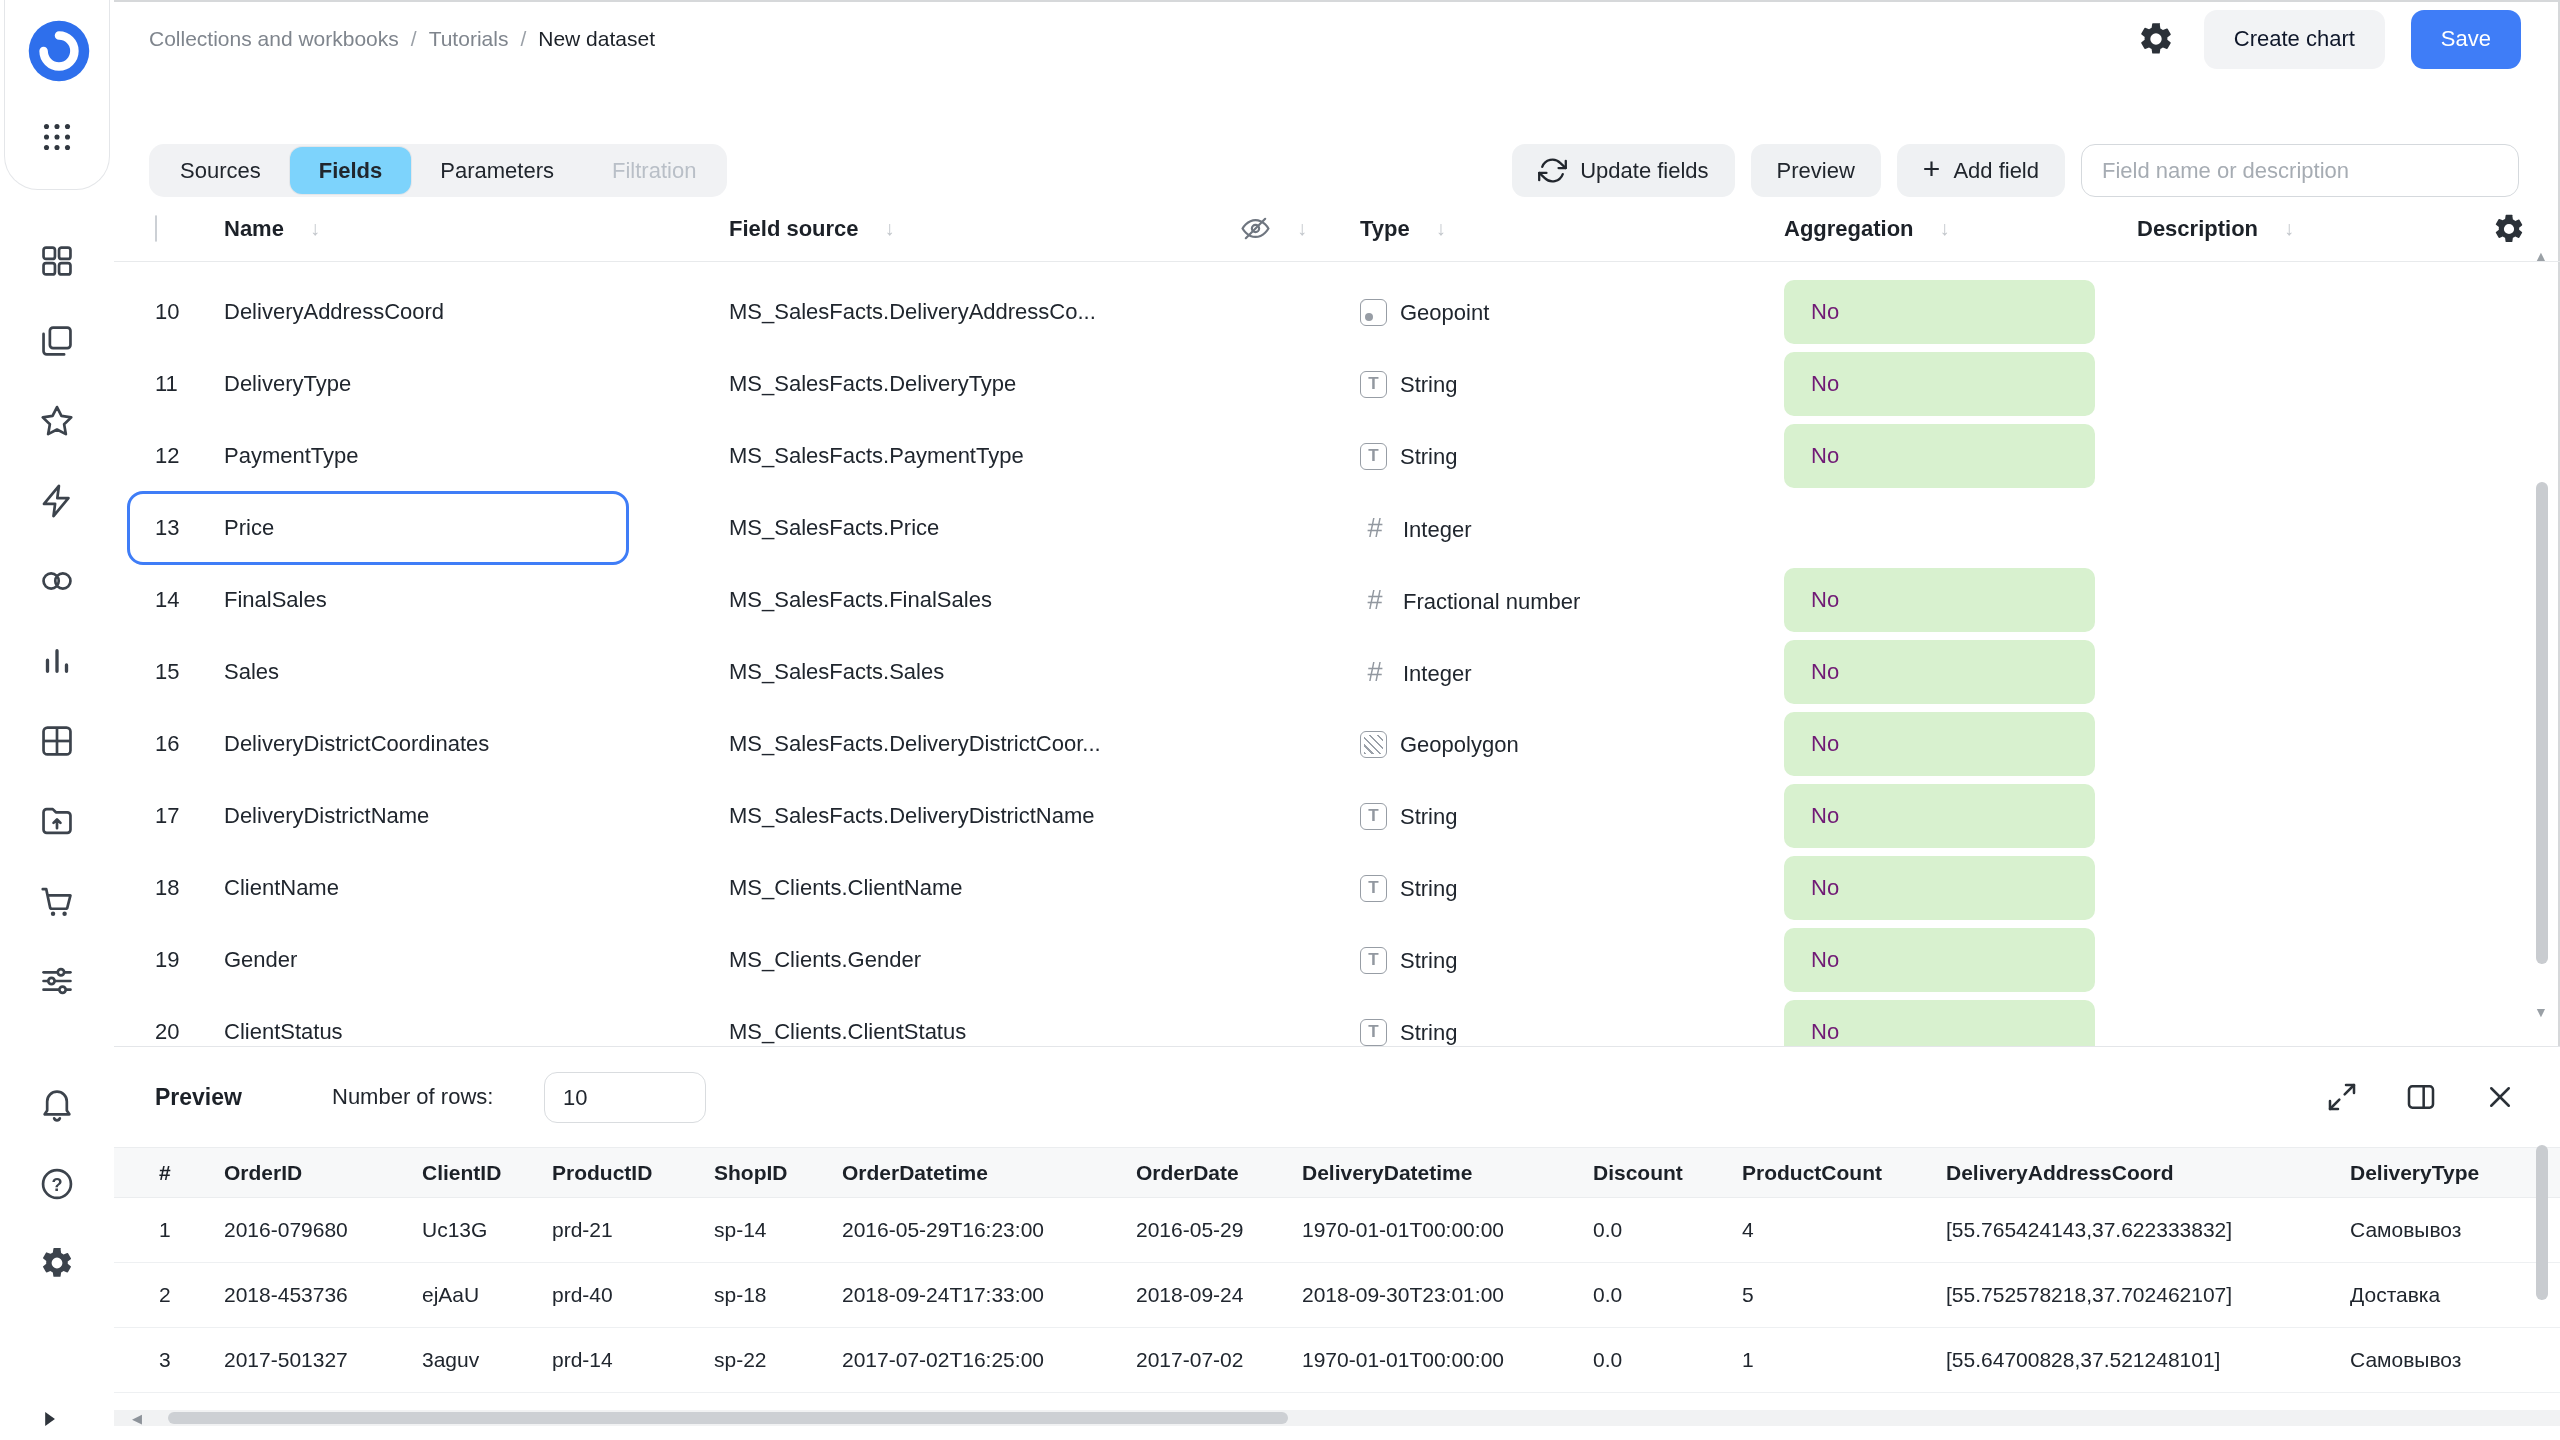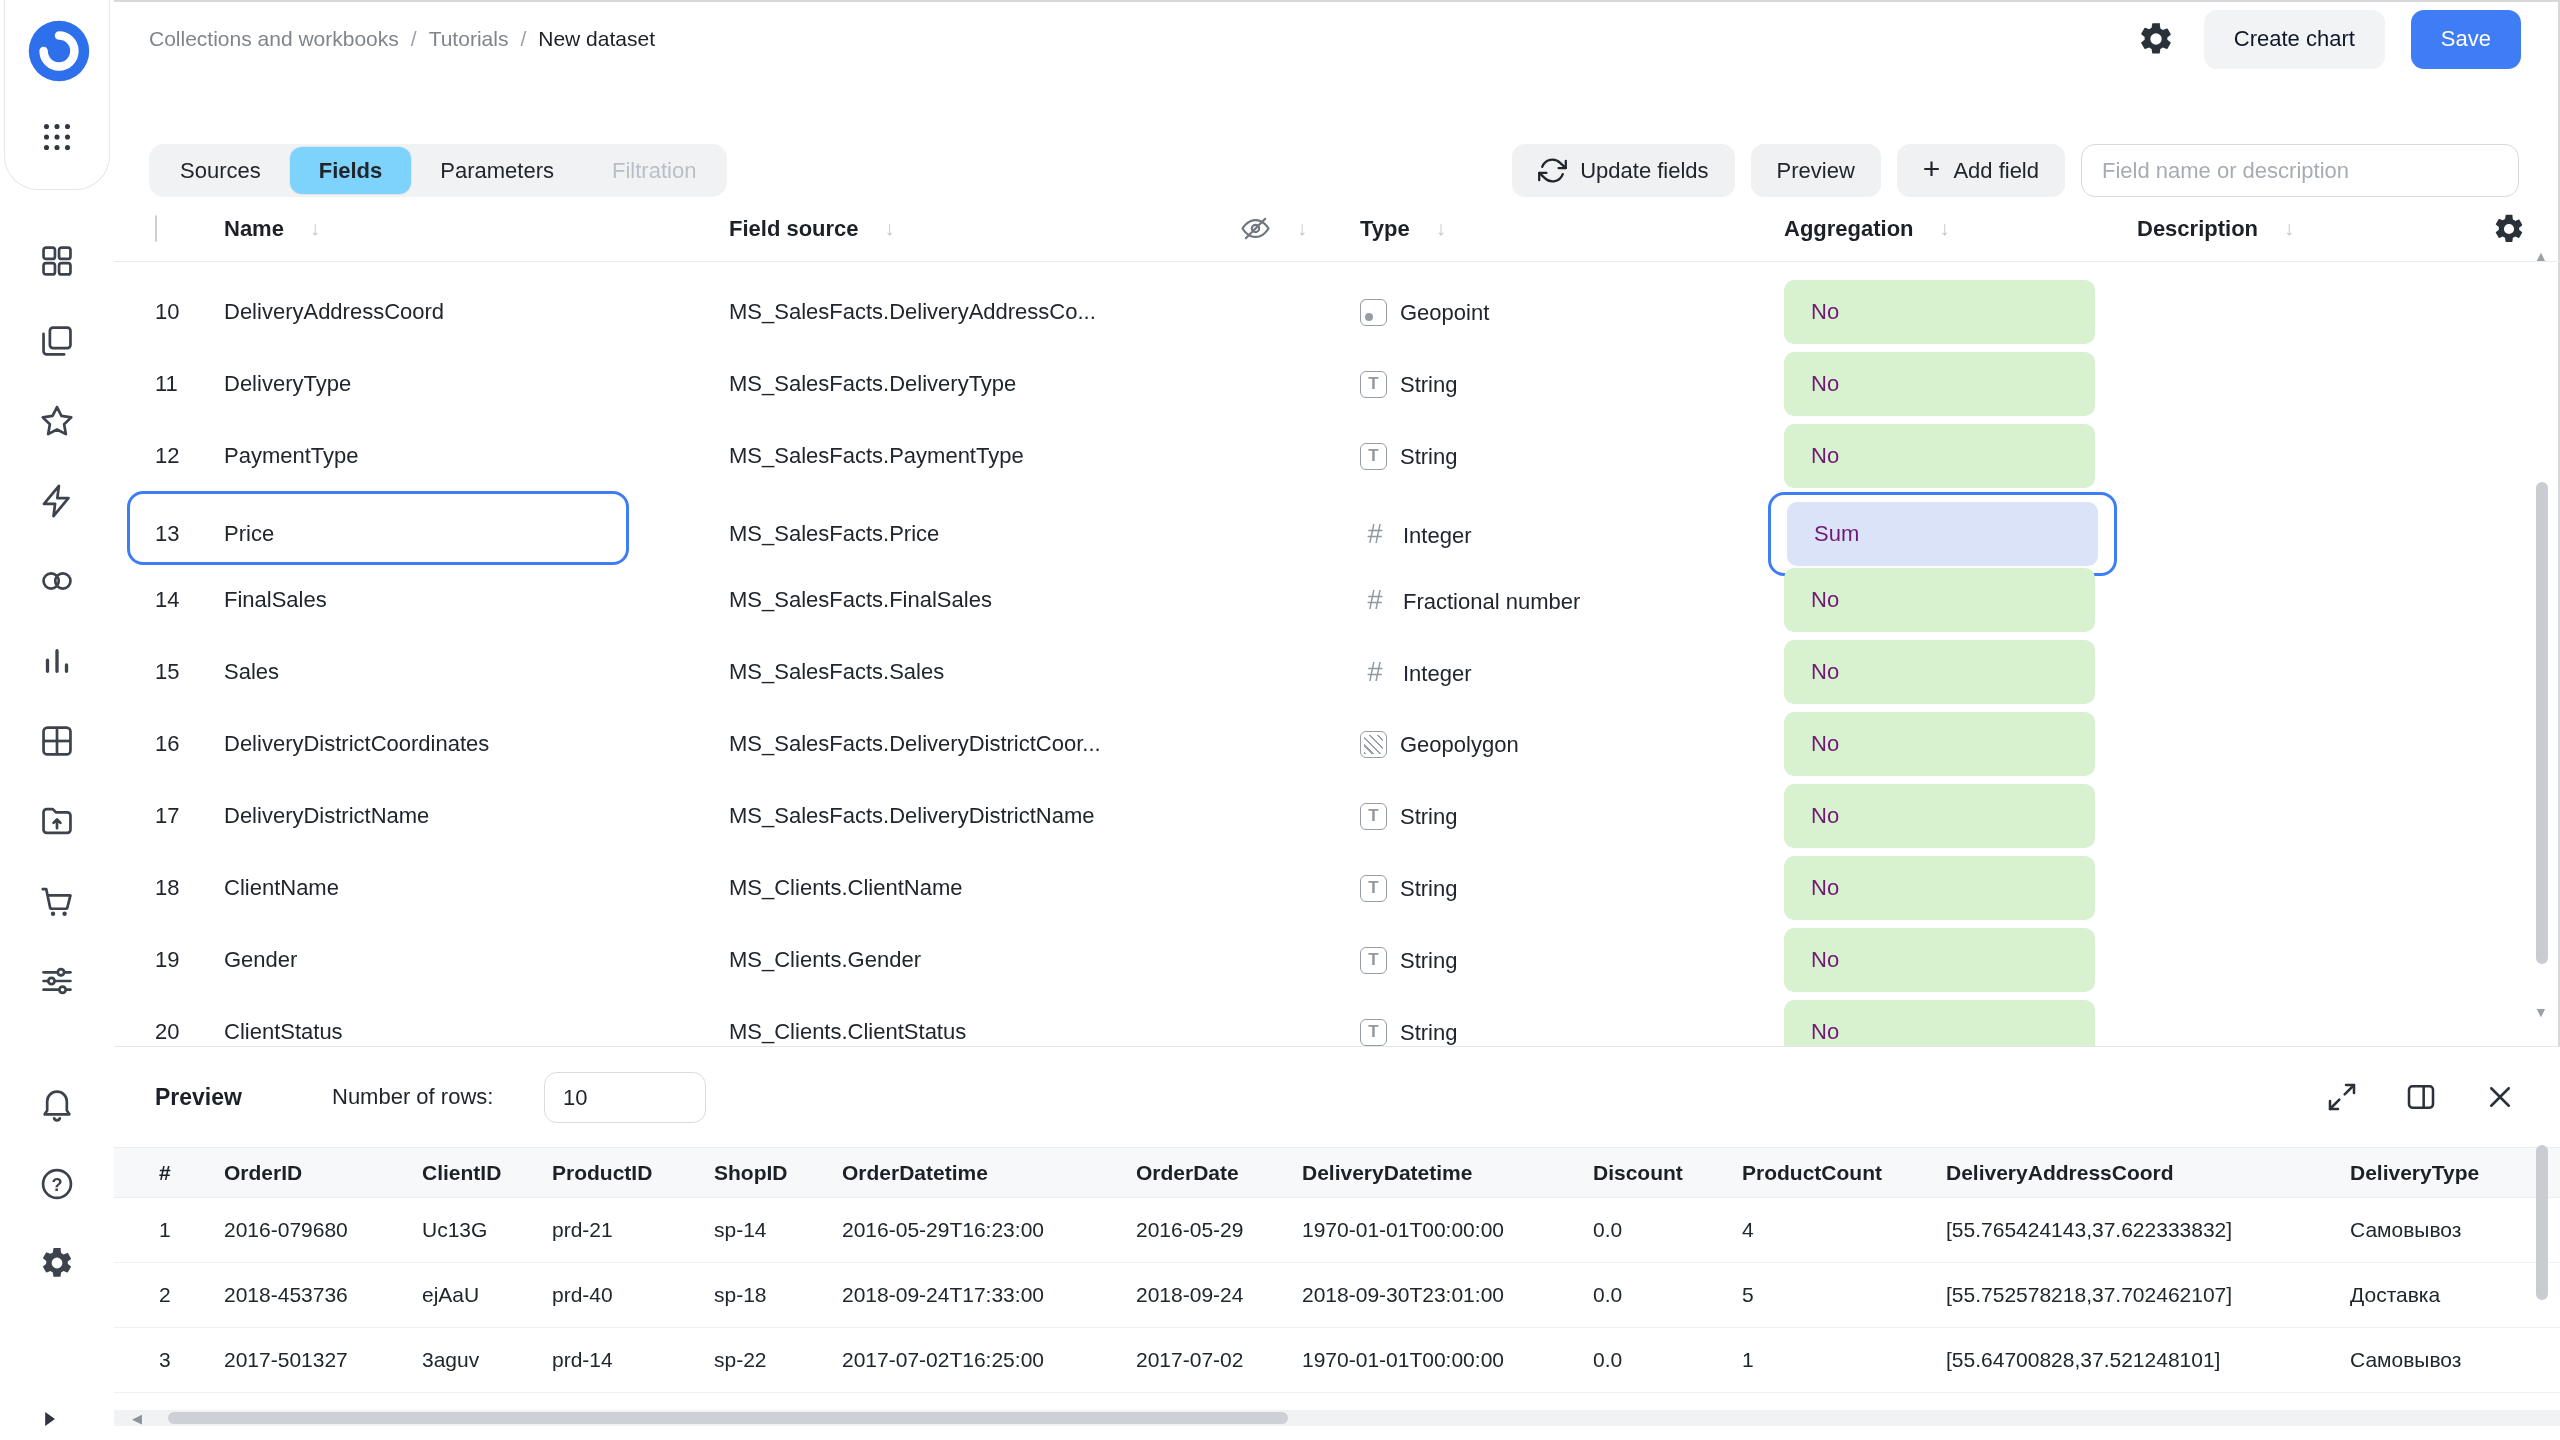--- a/index.html
+++ b/index.html
@@ -361,25 +361,20 @@
       <div class="frow fgrid">
         <div class="name-focus"></div>
         <div>13</div>
         <div class="c-name">Price</div>
         <div class="c-src">MS_SalesFacts.Price</div>
         <div></div>
         <div class="c-type">
           <span class="ticon" data-icon="integer"></span>
           <span>Integer</span>
         </div>
-        <div>
-          <span class="agg-focus">
-            <span class="agg-badge sum">Sum</span>
-          </span>
-        </div>
         <div></div>
         <div></div>
       </div>
 
       <div class="frow fgrid">
         <div>14</div>
         <div class="c-name">FinalSales</div>
         <div class="c-src">MS_SalesFacts.FinalSales</div>
         <div></div>
         <div class="c-type">

